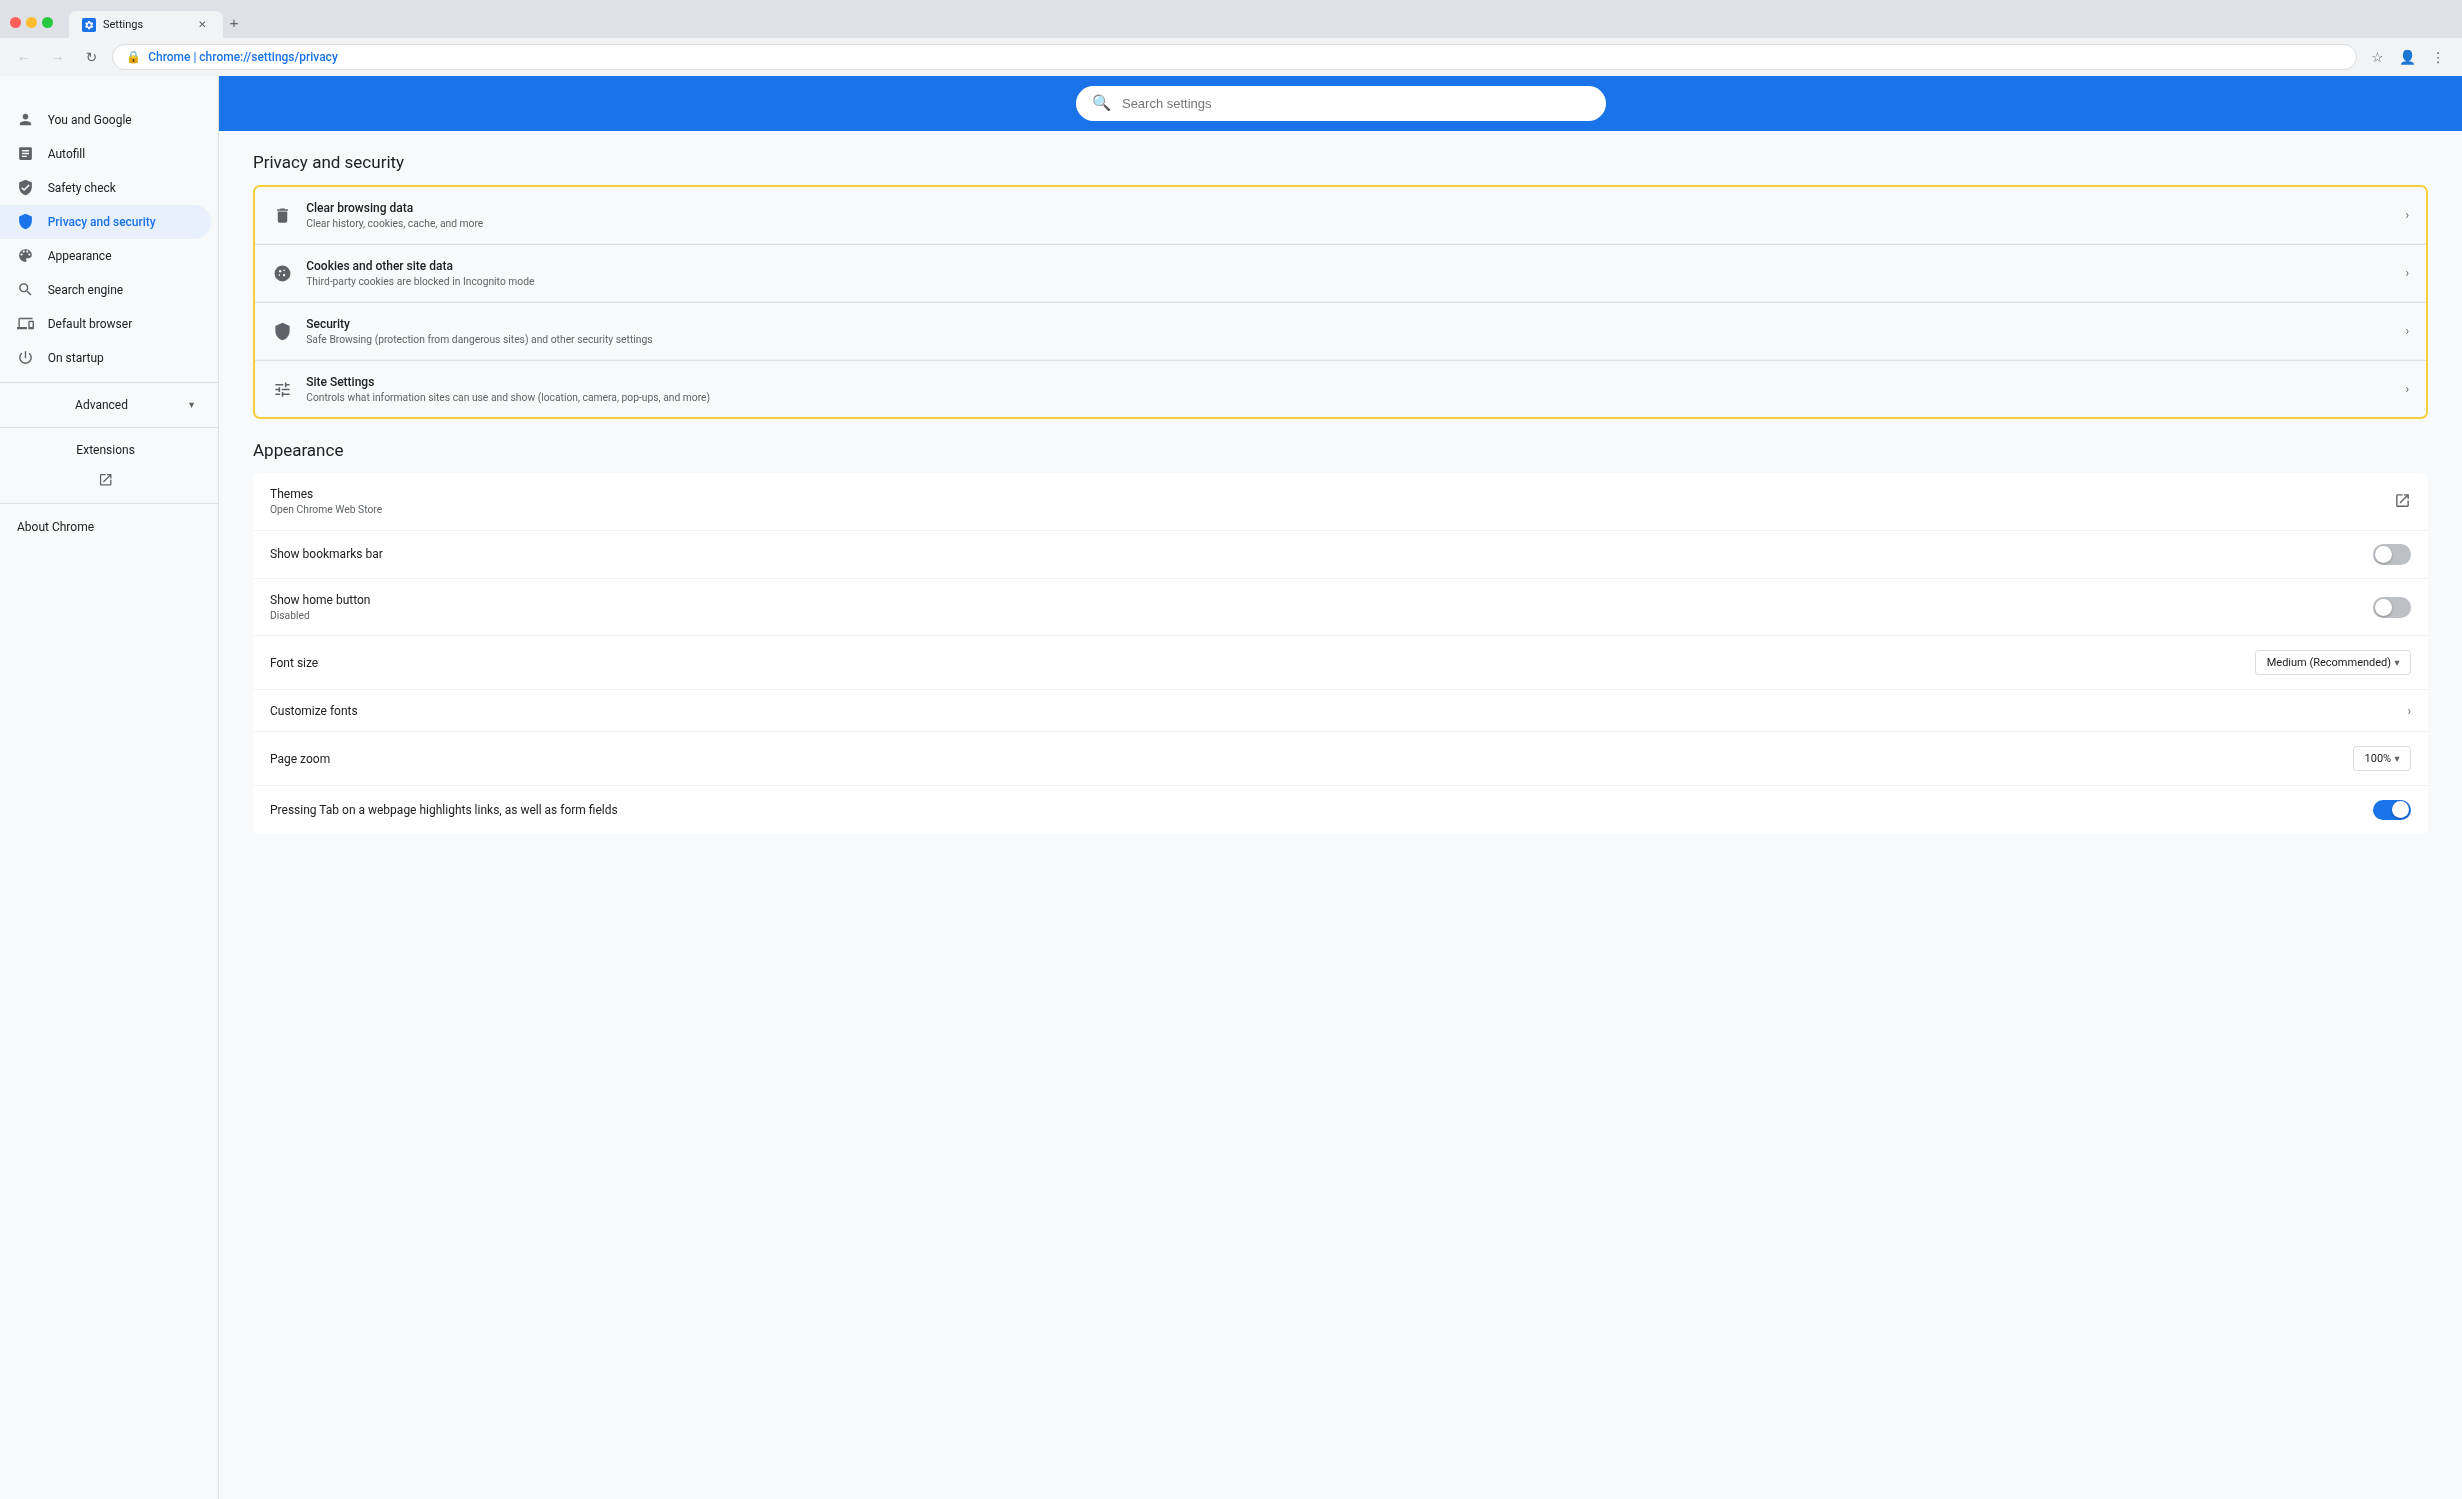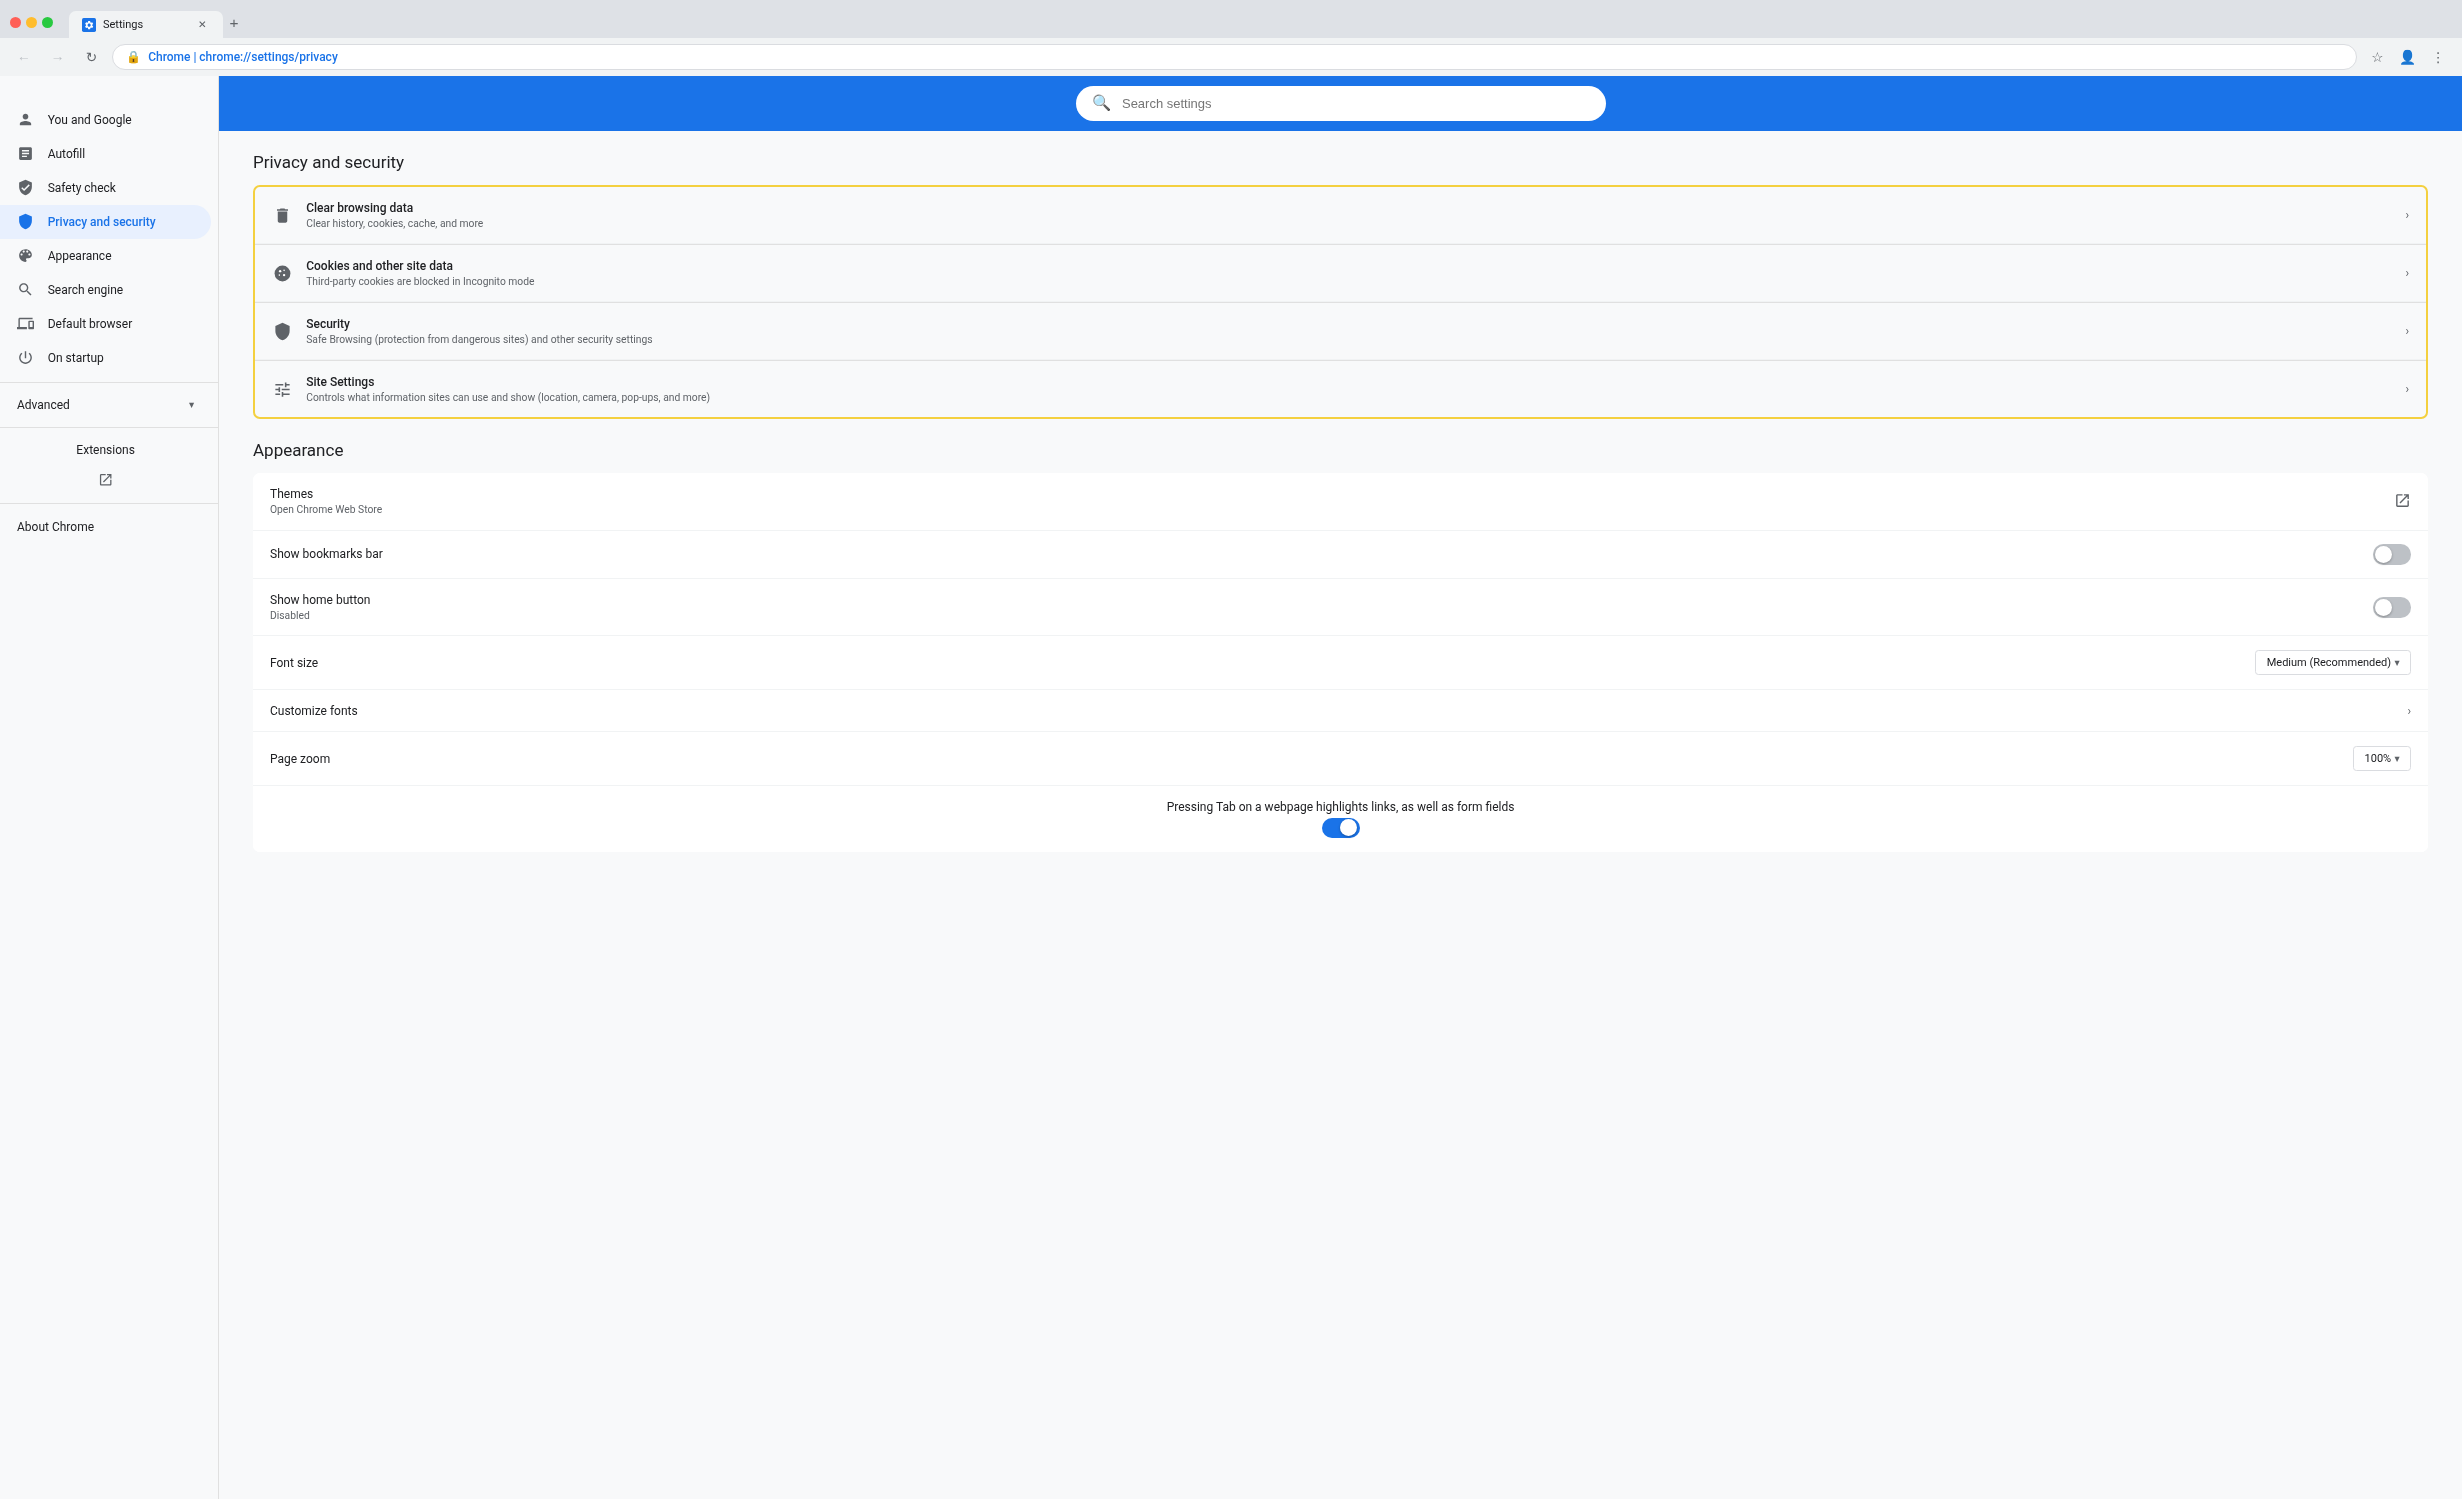--- a/index.html
+++ b/index.html
@@ -34,21 +34,21 @@
     .settings-container { display: flex; min-height: calc(100vh - 73px); }
 
     
     .sidebar { width: 219px; background: #f8f9fa; padding: 6.8px 0; flex-shrink: 0; border-right: 0.9px solid #e0e0e0; }
     .sidebar-header { padding: 13.7px 17px 6.8px; }
     .sidebar-item { display: flex; align-items: center; gap: 13.7px; padding: 8.5px 17px; cursor: pointer; border-radius: 0 20.5px 20.5px 0; margin-right: 6.8px; }
     .sidebar-item.active { background: #e8f0fe; }
     .sidebar-item.active .sidebar-item-label { color: #1a73e8; font-weight: 500; }
     .sidebar-item.active .sidebar-icon { color: #1a73e8; }
     .sidebar-icon { width: 17px; height: 17px; color: #5f6368; display: flex; align-items: center; justify-content: center; flex-shrink: 0; }
-    .sidebar-item-label { font-size: 12px; color: #202124; }
+    .sidebar-item-label { font-size: 12px; color: #202124; text-align: center; }
     .sidebar-expandable { display: flex; align-items: center; gap: 3px; padding: 8.5px 17px; cursor: pointer; border-radius: 0 20.5px 20.5px 0; margin-right: 6.8px; }
     .sidebar-expandable-label { font-size: 12px; color: #202124; flex: 1; }
     .chevron { font-size: 10.3px; color: #5f6368; }
 
     
     .settings-topbar { background: #1a73e8; padding: 10.3px 17px; }
     .search-bar { display: flex; align-items: center; background: white; border-radius: 20.5px; padding: 8.5px 17px; gap: 10.3px; max-width: 530px; margin: 0 auto; }
     .search-icon { color: #9aa0a6; font-size: 15.4px; }
     .search-input { flex: 1; border: none; outline: none; font-size: 13px; color: #202124; background: transparent; }
 
@@ -62,21 +62,21 @@
     .card-item-title { font-size: 12px; color: #202124; font-weight: 500; }
     .card-item-desc { font-size: 10.3px; color: #5f6368; margin-top: 1.7px; }
     .card-item-arrow { color: #5f6368; font-size: 12px; }
 
     
     .card-highlighted { border: 2.6px solid #f4d03f; border-radius: 6.8px; overflow: hidden; margin-bottom: 6.8px; }
 
     
     .appearance-section { margin-top: 20.5px; }
     .appearance-item { display: flex; align-items: center; padding: 13.7px 17px; background: white; border-bottom: 0.9px solid #f1f3f4; gap: 4px; }
-    .appearance-item:last-child { border-bottom: none; flex-direction: column; }
+    .appearance-item:last-child { border-bottom: none; }
     .appearance-label { flex: 1; }
     .appearance-label-title { font-size: 12px; color: #202124; }
     .appearance-label-sub { font-size: 10.3px; color: #5f6368; margin-top: 1.7px; }
     .appearance-card { background: white; border-radius: 6.8px; overflow: hidden; }
     .appearance-card .appearance-item:first-child { border-radius: 6.8px 6.8px 0 0; }
 
     
     .toggle { position: relative; width: 38px; height: 20.5px; flex-shrink: 0; cursor: pointer; }
     .toggle-track { width: 38px; height: 20.5px; background: #bdc1c6; border-radius: 10.3px; transition: background 0.2s; }
     .toggle-track.on { background: #1a73e8; }

